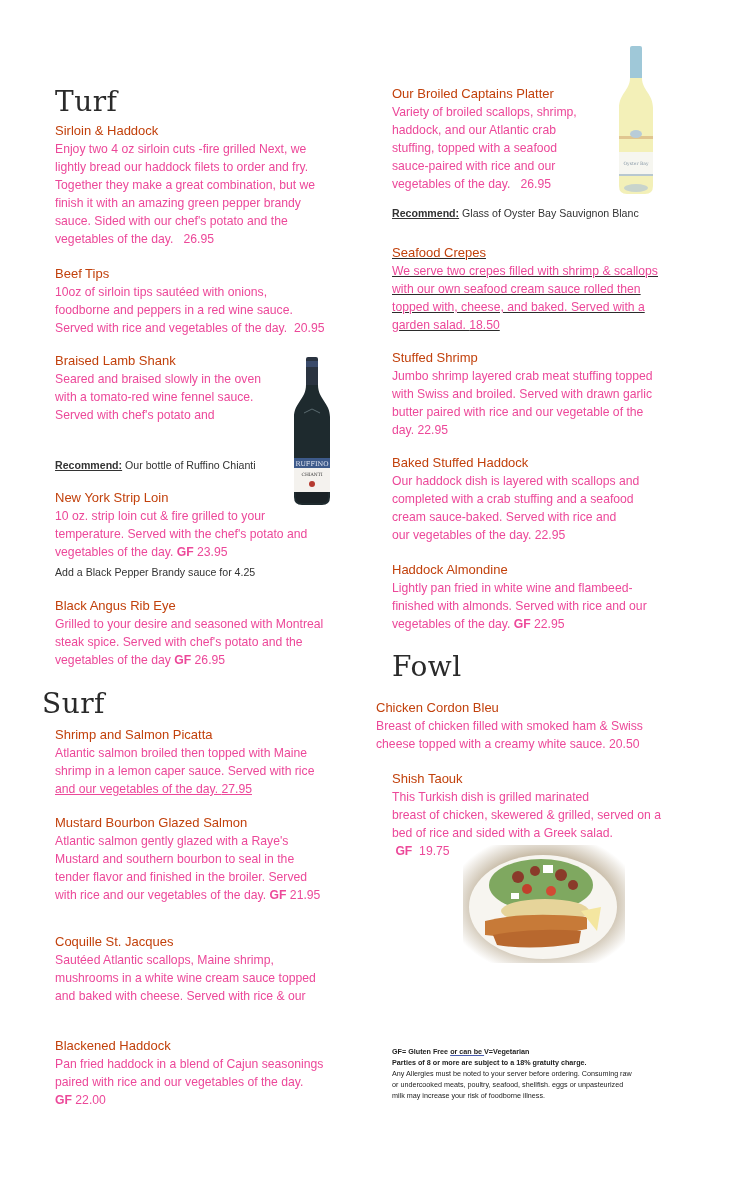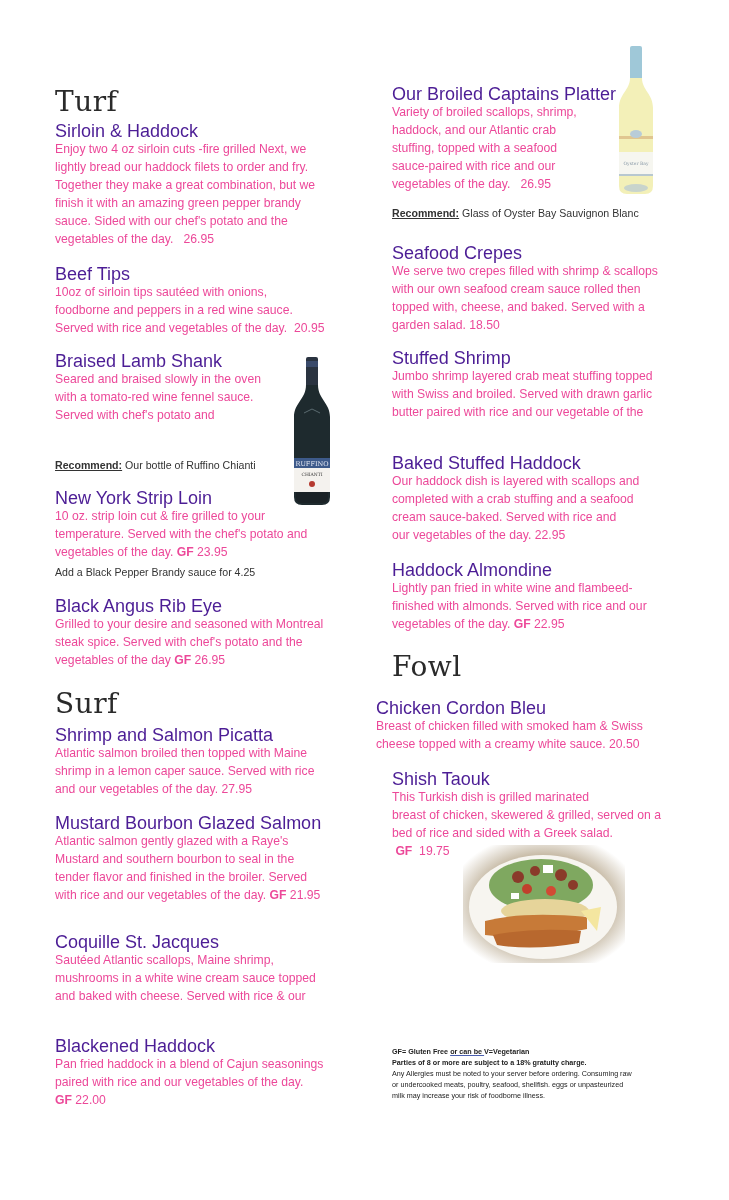--- a/index.html
+++ b/index.html
@@ -10,21 +10,21 @@
     }
     .page { position: absolute; left: 0; top: 0; width: 729px; height: 1200px; }
     .abs { position: absolute; }
     .section-title {
       position: absolute;
       font-family: "DejaVu Serif", "Liberation Serif", serif;
       font-size: 28px; font-weight: normal; color: #2a2a2a; letter-spacing: 0.5px;
       line-height: 32px;
     }
     .item { position: absolute; }
-    .item-name { font-size: 18px; line-height: 18px; color: #4c1d95; }
+    .item-name { font-size: 13px; line-height: 18px; color: #c2410c; }
     .item-desc { font-size: 12.2px; line-height: 18px; color: #ec4899; }
     .gf { font-weight: bold; }
     .note { font-size: 10.6px; line-height: 16px; color: #333; }
     .rec { font-size: 10.6px; line-height: 16px; color: #333; }
     .rec-label { font-weight: bold; text-decoration: underline; }
     .footer { position: absolute; font-size: 7.2px; line-height: 11px; color: #222; }
     .footer .b { font-weight: bold; }
     .footer .ul { text-decoration: underline; text-decoration-color: #4a5fb0; }
     
     .bottle-red { position: absolute; }
@@ -94,28 +94,28 @@
 
   <div class="item" style="left:55px; top:597px; width:320px;">
     <div class="item-name">Black Angus Rib Eye</div>
     <div class="item-desc">
       <div>Grilled to your desire and seasoned with Montreal</div>
       <div>steak spice. Served with chef's potato and the</div>
       <div style="white-space:pre;"><span>vegetables of the day </span><span class="gf">GF</span><span> 26.95</span></div>
     </div>
   </div>
 
-  <div class="section-title" style="left:55px; top:688px;">Surf</div>
+  <div class="section-title" style="left:42px; top:688px;">Surf</div>
 
   <div class="item" style="left:55px; top:726px; width:310px;">
     <div class="item-name">Shrimp and Salmon Picatta</div>
     <div class="item-desc">
       <div>Atlantic salmon broiled then topped with Maine</div>
       <div>shrimp in a lemon caper sauce. Served with rice</div>
-      <div style="white-space:pre;"><span>and our vegetables of the day. </span><span>27.95</span></div>
+      <div style="white-space:pre;text-decoration:underline;"><span>and our vegetables of the day. </span><span>27.95</span></div>
     </div>
   </div>
 
   <div class="item" style="left:55px; top:814px; width:320px;">
     <div class="item-name">Mustard Bourbon Glazed Salmon</div>
     <div class="item-desc">
       <div>Atlantic salmon gently glazed with a Raye's</div>
       <div>Mustard and southern bourbon to seal in the</div>
       <div>tender flavor and finished in the broiler.  Served</div>
       <div style="white-space:pre;"><span>with rice and our vegetables of the day. </span><span class="gf">GF</span><span> 21.95</span></div>
@@ -156,36 +156,37 @@
     <rect x="14" y="2" width="12" height="34" rx="2" fill="#9fc8d8"></rect>
     <path d="M14 34 C14 46 3 50 3 64 L3 142 Q3 150 11 150 L29 150 Q37 150 37 142 L37 64 C37 50 26 46 26 34 Z" fill="#f3f0b8"></path>
     <rect x="3" y="92" width="34" height="3" fill="#e0c690"></rect>
     <ellipse cx="20" cy="90" rx="6" ry="4" fill="#b8ccd8"></ellipse>
     <rect x="3" y="108" width="34" height="22" fill="#f6f6f0"></rect>
     <text x="20" y="121" font-size="4.5" fill="#8a9aa8" text-anchor="middle" font-family="DejaVu Serif, serif">Oyster Bay</text>
     <rect x="3" y="130" width="34" height="2" fill="#b8c8d0"></rect>
     <ellipse cx="20" cy="144" rx="12" ry="4" fill="#c8d4cc"></ellipse>
   </svg>
 
-  <div class="item" style="left:392px; top:244px; width:320px;">
+  <div class="item" style="left:392px; top:244px; width:320px;text-decoration:underline;">
     <div class="item-name">Seafood Crepes</div>
     <div class="item-desc">
       <div>We serve two crepes filled with shrimp &amp; scallops</div>
       <div>with our own seafood cream sauce rolled then</div>
       <div>topped with, cheese, and baked. Served with a</div>
       <div style="white-space:pre;"><span>garden salad. </span><span>18.50</span></div>
     </div>
   </div>
 
   <div class="item" style="left:392px; top:349px; width:320px;">
     <div class="item-name">Stuffed Shrimp</div>
     <div class="item-desc">
       <div>Jumbo shrimp layered crab meat stuffing topped</div>
       <div>with Swiss and broiled. Served with drawn garlic</div>
       <div>butter paired with rice and our vegetable of the</div>
+      <div style="white-space:pre;"><span>day. </span><span>22.95</span></div>
     </div>
   </div>
 
   <div class="item" style="left:392px; top:454px; width:320px;">
     <div class="item-name">Baked Stuffed Haddock</div>
     <div class="item-desc">
       <div>Our haddock dish is layered with scallops and</div>
       <div>completed with a crab stuffing and a seafood</div>
       <div>cream sauce-baked. Served with rice and</div>
       <div style="white-space:pre;"><span>our vegetables of the day. </span><span>22.95</span></div>

